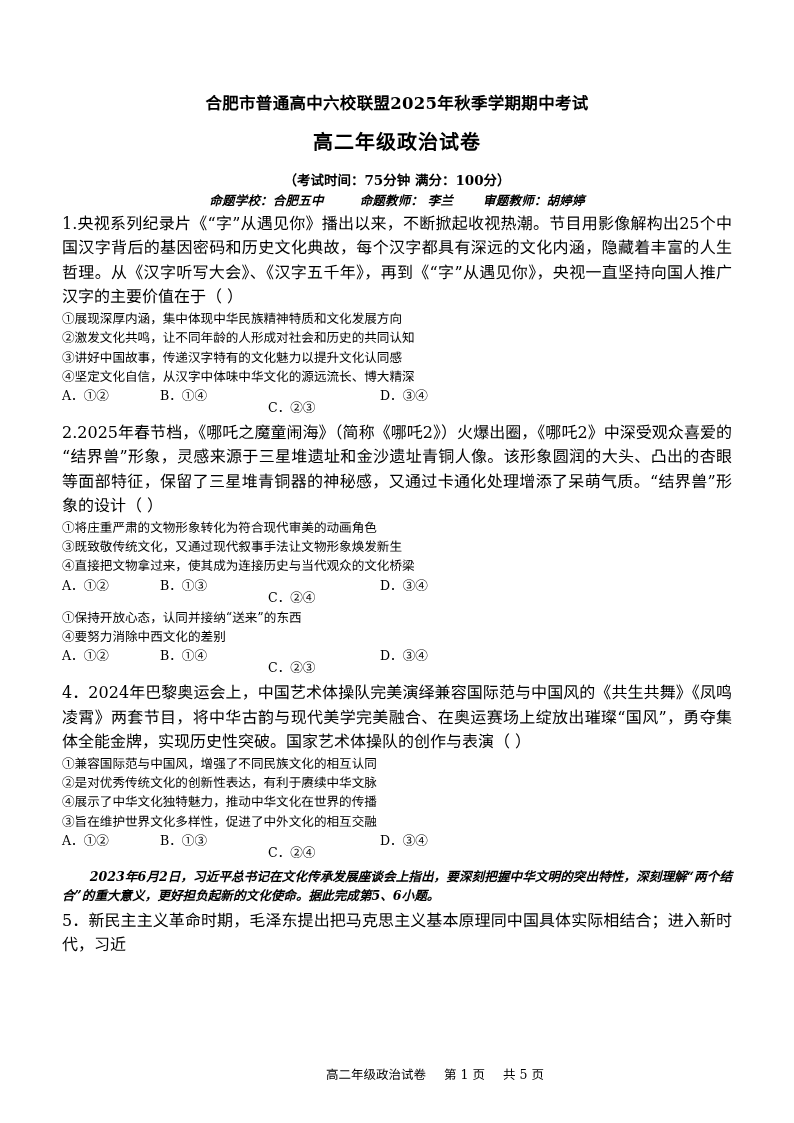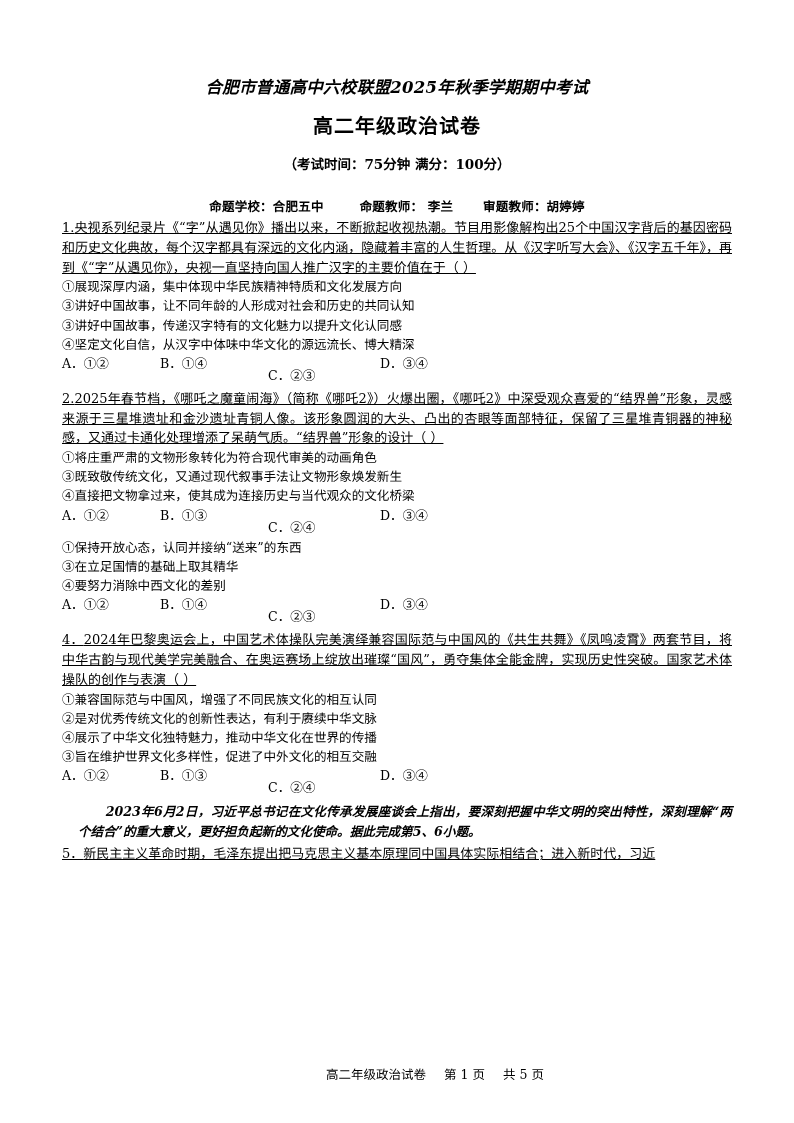--- a/index.html
+++ b/index.html
@@ -19,62 +19,61 @@
     height: 1123px;
     box-sizing: border-box;
     padding: 58px 62px 0 62px;
     position: relative;
   }
   .title-main {
     text-align: center;
     font-size: 16.5px;
     font-weight: bold;
     letter-spacing: 0.3px;
-    margin: 16px 0 0 0;
+    margin: 32px 0 0 0;
     font-family: "DejaVu Serif", "Liberation Serif", serif;
-    font-style: italic;
   }
   .title-sub {
     text-align: center;
     font-size: 20px;
     font-weight: bold;
     margin: 12px 0 0 0;
     letter-spacing: 1px;
   }
   .exam-info {
     text-align: center;
     font-size: 13.5px;
     font-weight: bold;
     margin: 14px 0 0 0;
   }
   .makers {
     text-align: center;
     font-size: 12.5px;
     font-weight: bold;
-    margin: 23px 0 0 0;
+    margin: 1px 0 0 0;
     letter-spacing: 0.2px;
+    font-style: italic;
   }
   .makers span { display: inline-block; }
   .gap-lg { display: inline-block; width: 36px; }
   .gap-md { display: inline-block; width: 30px; }
 
   .section-head {
     font-size: 13.2px;
     font-weight: bold;
     margin: 12px 0 0 0;
     line-height: 1.55;
     text-align: justify;
   }
   .q {
-    font-size: 13px;
+    font-size: 16px;
     line-height: 1.52;
     margin: 3px 0 0 0;
     text-align: justify;
     text-justify: inter-ideograph;
-    text-decoration: underline;
   }
   .opt {
     font-size: 12.6px;
     line-height: 1.52;
     margin: 0;
   }
   .choices {
     font-size: 12.6px;
     line-height: 1.6;
     margin: 0;
@@ -83,21 +82,21 @@
   .choices span {
     display: inline-block;
   }
   .ch1 { width: 98px; }
   .ch2 { width: 108px; }
   .ch3 { width: 112px; margin-top: 12px; }
   .ch4 { width: 100px; }
   .material {
     font-size: 12.6px;
     line-height: 1.55;
-    margin: 4px 0 0 16px;
+    margin: 4px 0 0 0;
     text-indent: 2.2em;
     text-align: justify;
     font-family: "DejaVu Serif", "Liberation Serif", serif;
     font-style: italic;
     font-weight: bold;
   }
   .footer {
     position: absolute;
     bottom: 40px;
     left: 0;
@@ -120,21 +119,21 @@
 
   <div class="makers">
     <span>命题学校：合肥五中</span><span class="gap-lg"></span><span>命题教师： 李兰</span><span class="gap-md"></span><span>审题教师：胡婷婷</span>
   </div>
 
 
   <div class="q">
     <span>1.</span><span>央视系列纪录片《“字”从遇见你》播出以来，不断掀起收视热潮。节目用影像解构出25个中国汉字背后的基因密码和历史文化典故，每个汉字都具有深远的文化内涵，隐藏着丰富的人生哲理。从《汉字听写大会》、《汉字五千年》，再到《“字”从遇见你》，央视一直坚持向国人推广汉字的主要价值在于（     ）</span>
   </div>
   <div class="opt">①展现深厚内涵，集中体现中华民族精神特质和文化发展方向</div>
-  <div class="opt">③讲好中国故事，让不同年龄的人形成对社会和历史的共同认知</div>
+  <div class="opt">②激发文化共鸣，让不同年龄的人形成对社会和历史的共同认知</div>
   <div class="opt">③讲好中国故事，传递汉字特有的文化魅力以提升文化认同感</div>
   <div class="opt">④坚定文化自信，从汉字中体味中华文化的源远流长、博大精深</div>
   <div class="choices">
     <span class="ch1">A．①②</span>
     <span class="ch2">B．①④</span>
     <span class="ch3">C．②③</span>
     <span class="ch4">D．③④</span>
   </div>
 
   <div class="q">
@@ -144,21 +143,20 @@
   <div class="opt">③既致敬传统文化，又通过现代叙事手法让文物形象焕发新生</div>
   <div class="opt">④直接把文物拿过来，使其成为连接历史与当代观众的文化桥梁</div>
   <div class="choices">
     <span class="ch1">A．①②</span>
     <span class="ch2">B．①③</span>
     <span class="ch3">C．②④</span>
     <span class="ch4">D．③④</span>
   </div>
 
   <div class="opt">①保持开放心态，认同并接纳“送来”的东西</div>
-  <div class="opt">③在立足国情的基础上取其精华</div>
   <div class="opt">④要努力消除中西文化的差别</div>
   <div class="choices">
     <span class="ch1">A．①②</span>
     <span class="ch2">B．①④</span>
     <span class="ch3">C．②③</span>
     <span class="ch4">D．③④</span>
   </div>
 
   <div class="q">
     <span>4．</span><span>2024年巴黎奥运会上，中国艺术体操队完美演绎兼容国际范与中国风的《共生共舞》《凤鸣凌霄》两套节目，将中华古韵与现代美学完美融合、在奥运赛场上绽放出璀璨“国风”，勇夺集体全能金牌，实现历史性突破。国家艺术体操队的创作与表演（     ）</span>

